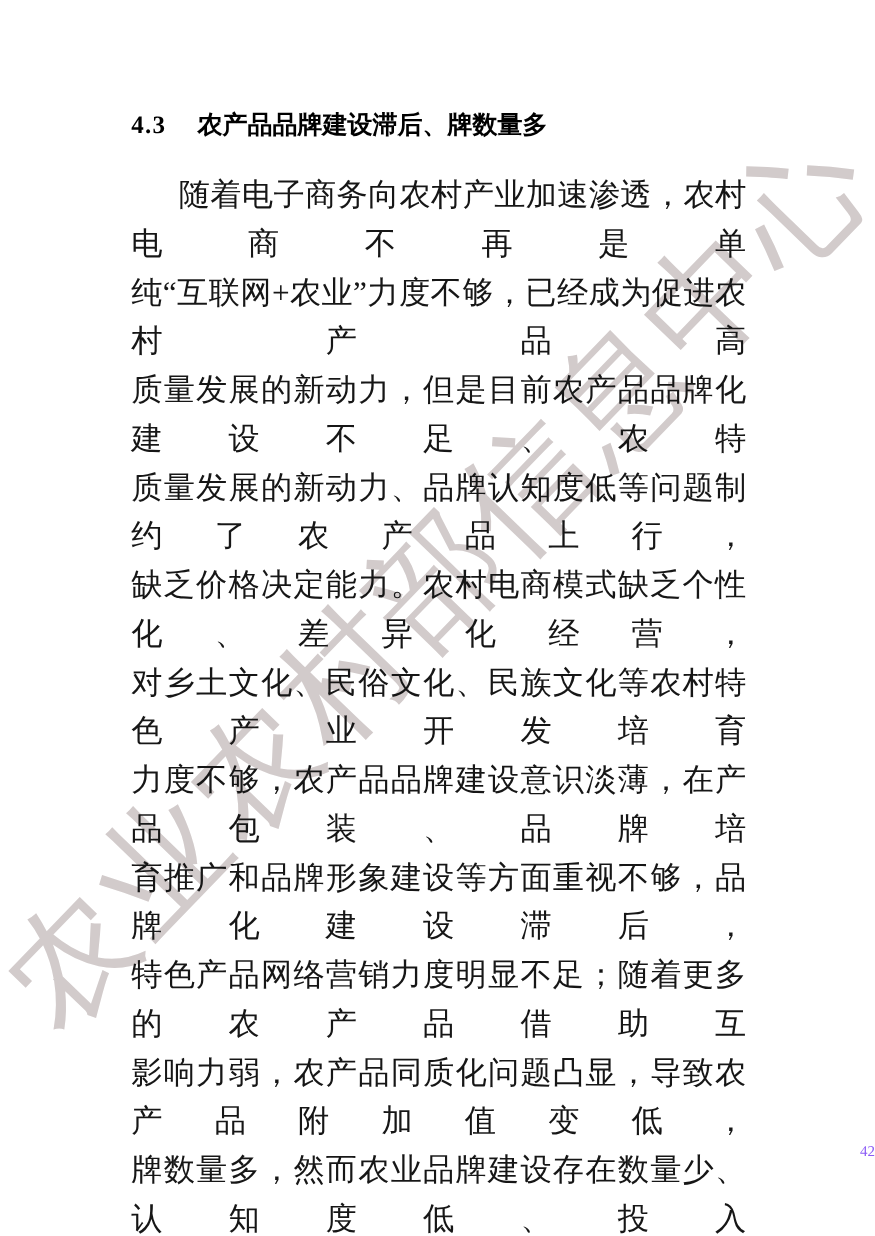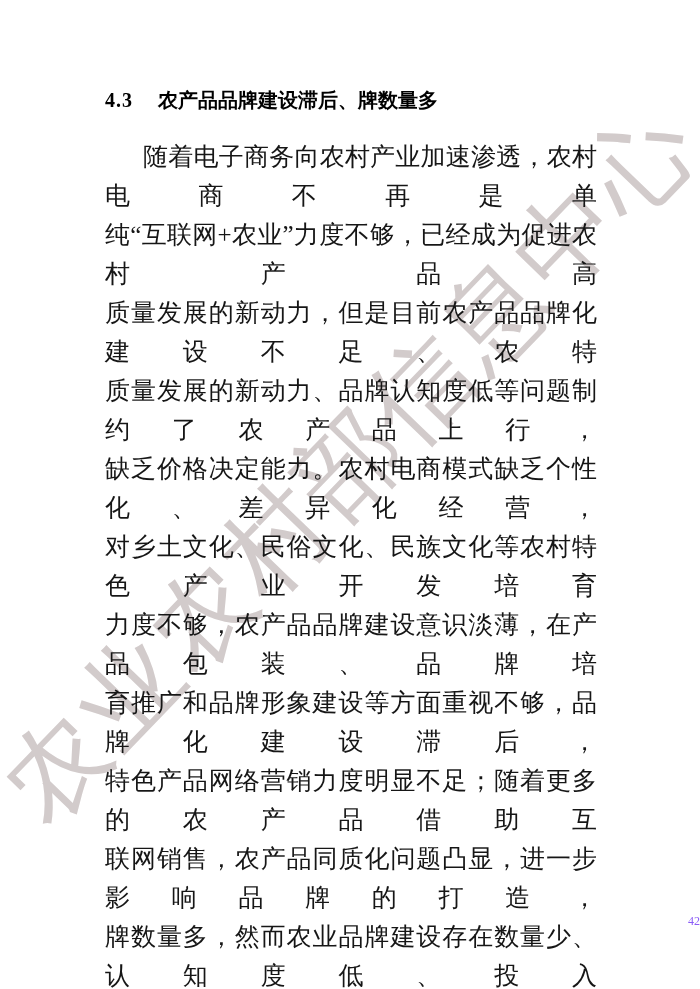--- a/index.html
+++ b/index.html
@@ -89,21 +89,21 @@
     <div class="para para-1">
       <div class="line first">随着电子商务向农村产业加速渗透，农村电商不再是单</div>
       <div class="line">纯“互联网+农业”力度不够，已经成为促进农村产品高</div>
       <div class="line">质量发展的新动力，但是目前农产品品牌化建设不足、农特</div>
       <div class="line">质量发展的新动力、品牌认知度低等问题制约了农产品上行，</div>
       <div class="line">缺乏价格决定能力。农村电商模式缺乏个性化、差异化经营，</div>
       <div class="line">对乡土文化、民俗文化、民族文化等农村特色产业开发培育</div>
       <div class="line">力度不够，农产品品牌建设意识淡薄，在产品包装、品牌培</div>
       <div class="line">育推广和品牌形象建设等方面重视不够，品牌化建设滞后，</div>
       <div class="line">特色产品网络营销力度明显不足；随着更多的农产品借助互</div>
-      <div class="line">联网销售，农产品同质化问题凸显，进一步影响品牌的打造，</div>
+      <div class="line">影响力弱，农产品同质化问题凸显，导致农产品附加值变低，</div>
       <div class="line">牌数量多，然而农业品牌建设存在数量少、认知度低、投入</div>
 
     </div>
 
   </div>
 
   <div class="page-number">42</div>
 
 </div>
 

